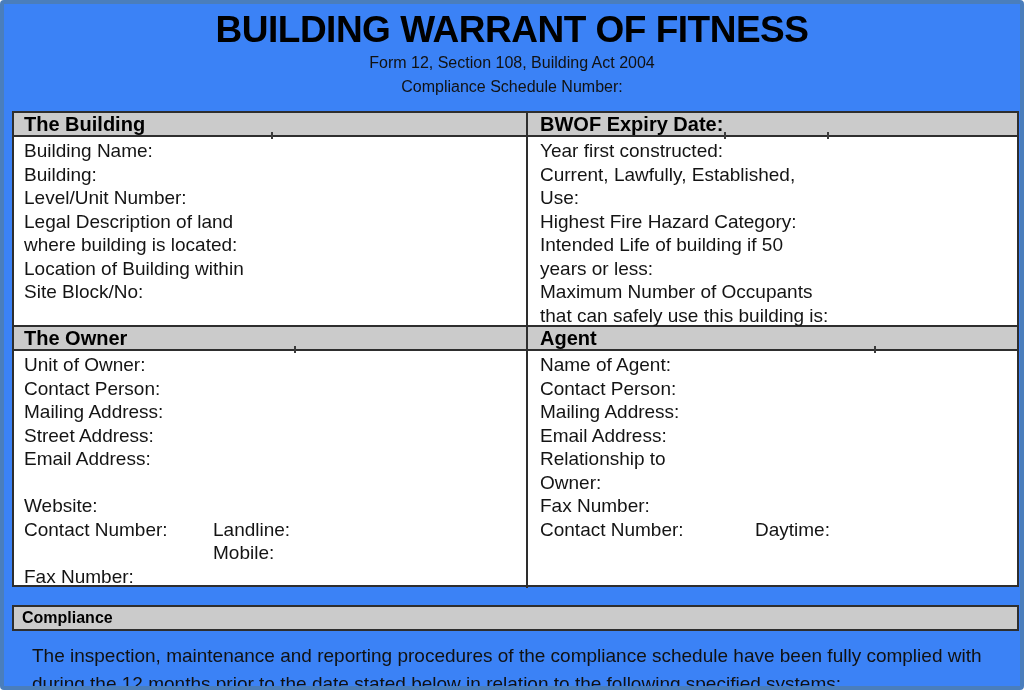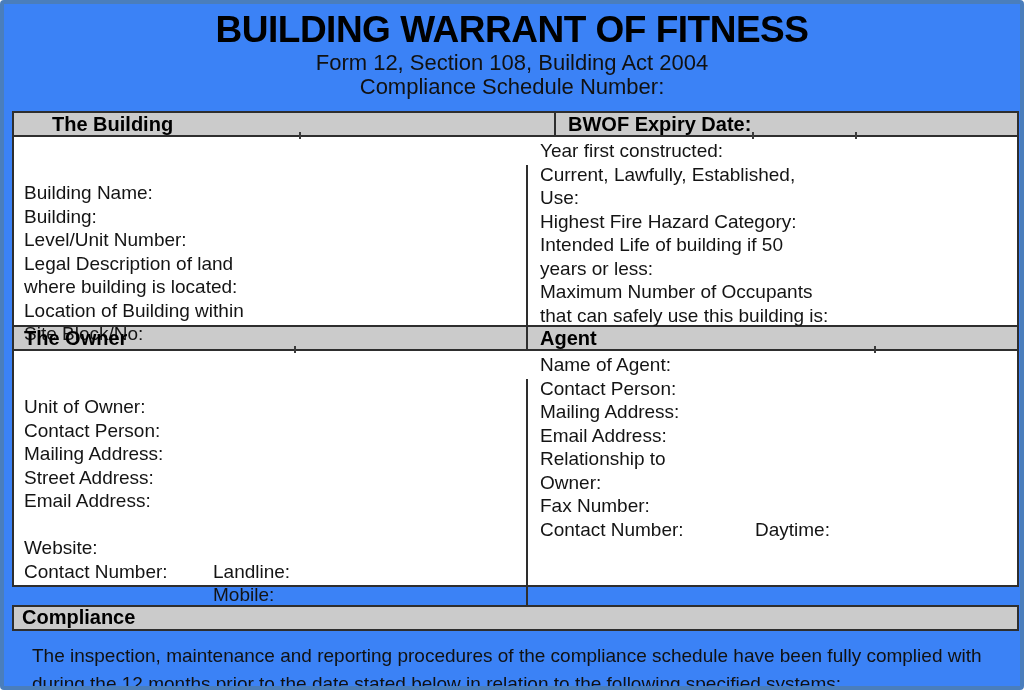--- a/index.html
+++ b/index.html
@@ -18,60 +18,60 @@
     border:4px solid var(--border-blue);
     border-radius:4px;
     overflow:hidden;
   }
   
   .doc-header{position:absolute;top:5px;left:0;width:1016px;text-align:center;}
   .title{
     font-size:37px;font-weight:bold;letter-spacing:-0.5px;
     line-height:42px;color:#000;
   }
-  .subline{font-size:22px;line-height:24px;color:#111;}
+  .subline{font-size:16px;line-height:24px;color:#111;}
   
   .main-table{
     position:absolute;left:8px;top:107px;
     width:1007px;height:476px;
     border:2px solid var(--table-line);
     display:flex;flex-direction:column;
     background:#fff;
   }
   .trow{display:flex;width:100%;}
-  .hrow{height:24px;background:var(--header-fill);border-bottom:2px solid var(--table-line);padding-left:28px;}
+  .hrow{height:24px;background:var(--header-fill);border-bottom:2px solid var(--table-line);}
   .hrow2{height:26px;background:var(--header-fill);border-top:2px solid var(--table-line);border-bottom:2px solid var(--table-line);}
   .brow1{height:188px;}
   .brow2{flex:1;}
   .cell{position:relative;overflow:visible;}
   .cell.left{width:514px;border-right:2px solid var(--table-line);}
   .cell.right{flex:1;}
   .hlabel{
     font-size:20px;font-weight:bold;line-height:22px;
     white-space:nowrap;color:#000;
   }
   .cell.left .hlabel{padding-left:10px;}
   .cell.right .hlabel{padding-left:12px;}
-  .bcell-pad-l{padding:16px 0 0 10px;margin-top:28px;}
+  .bcell-pad-l{padding:2px 0 0 10px;}
   .bcell-pad-r{padding:2px 0 0 12px;}
   .tline{
     position:relative;height:23.5px;line-height:23.5px;
     font-size:19px;white-space:nowrap;
   }
   .sub-owner{position:absolute;left:189px;top:0;}
   .sub-agent{position:absolute;left:215px;top:0;}
   .sub-agent2{position:absolute;left:219px;top:0;}
   .tick{position:absolute;width:2px;height:7px;bottom:-4px;background:#3c3c3c;}
   
   .compliance-bar{
     position:absolute;left:8px;top:601px;
     width:1007px;height:26px;
     background:var(--header-fill);
     border:2px solid var(--table-line);
-    font-size:20px;font-weight:bold;line-height:21px;
+    font-size:16px;font-weight:bold;line-height:21px;
     padding-left:8px;color:#000;
   }
   .compliance-text{
     position:absolute;left:28px;top:638px;
     width:975px;
     font-size:19px;line-height:27.5px;color:#111;
   }
 </style>
 </head>
 <body>

